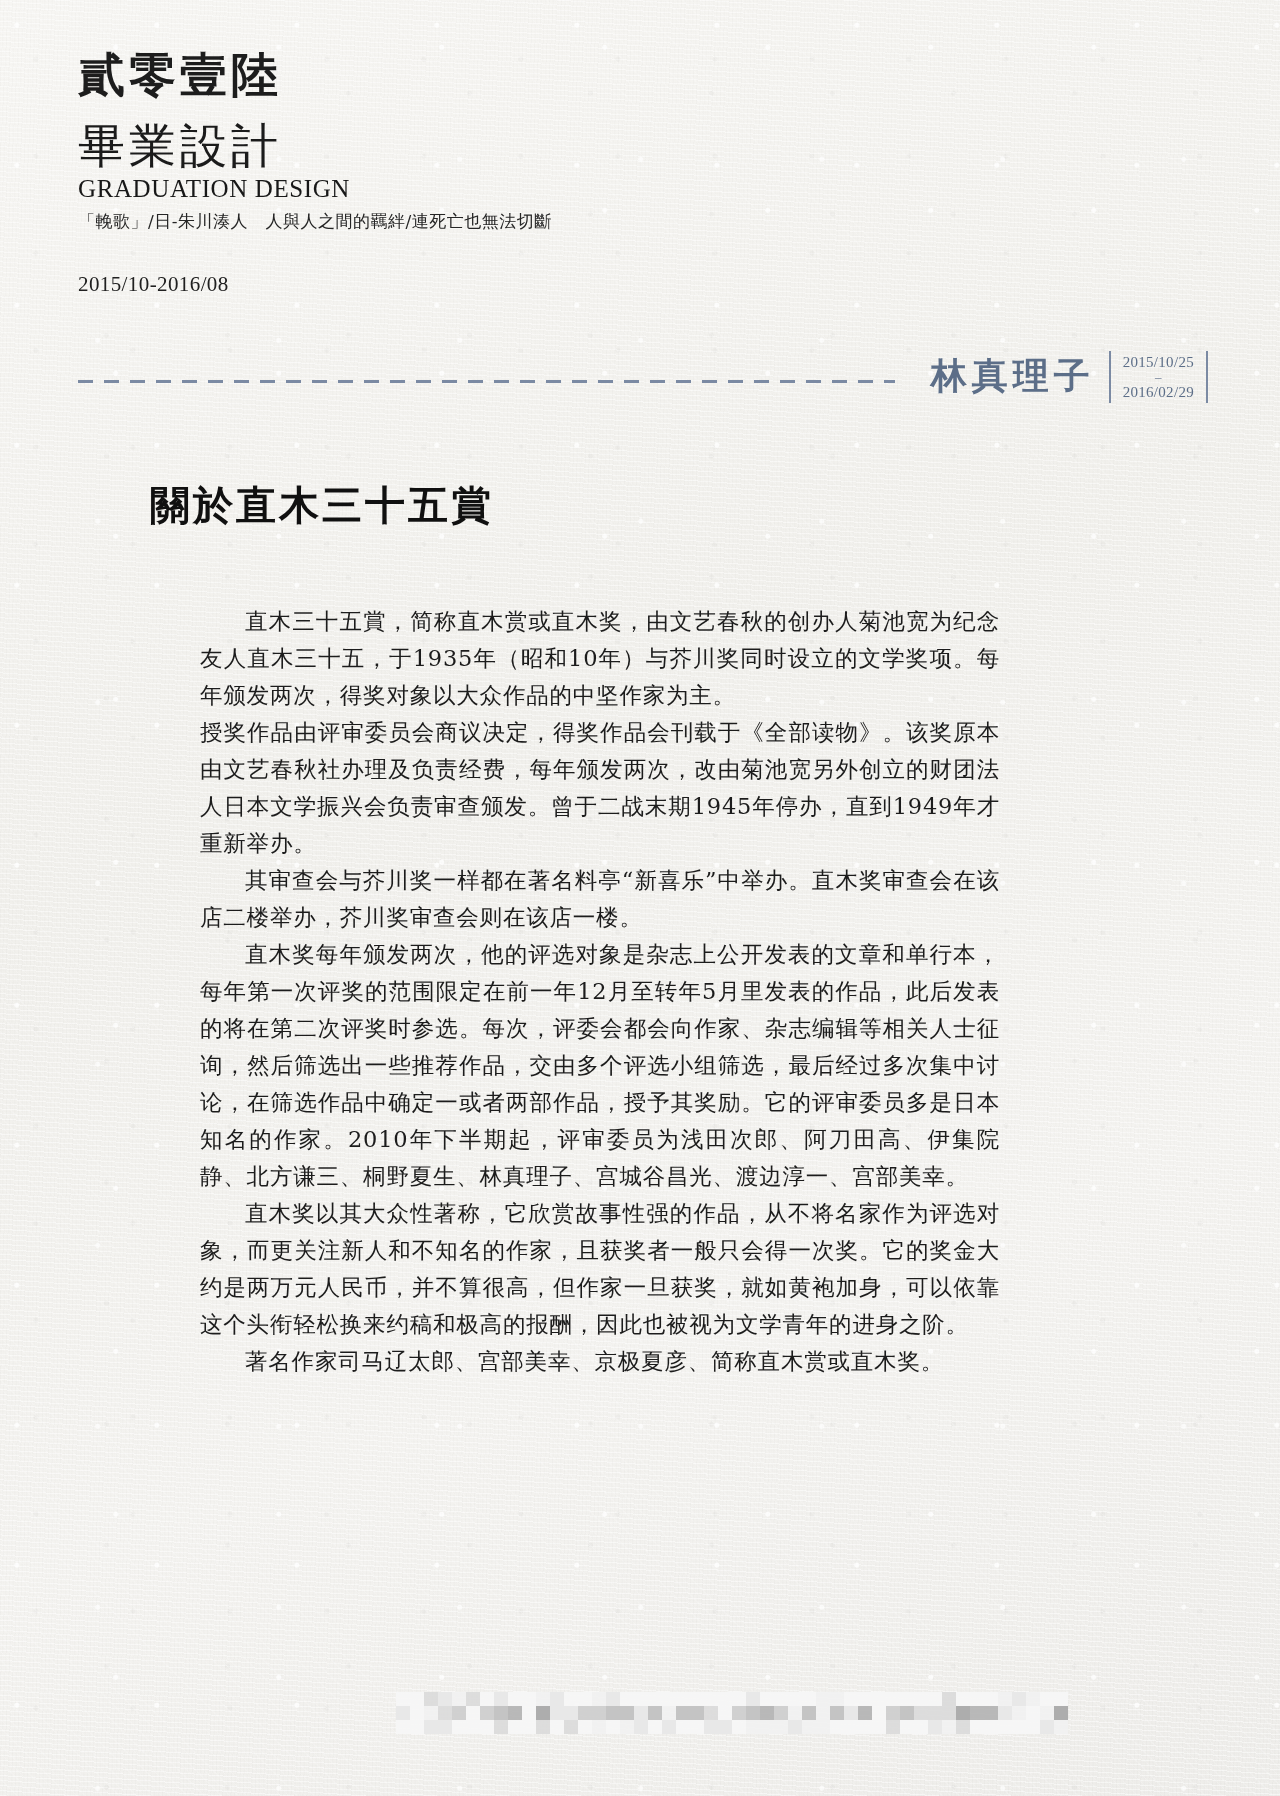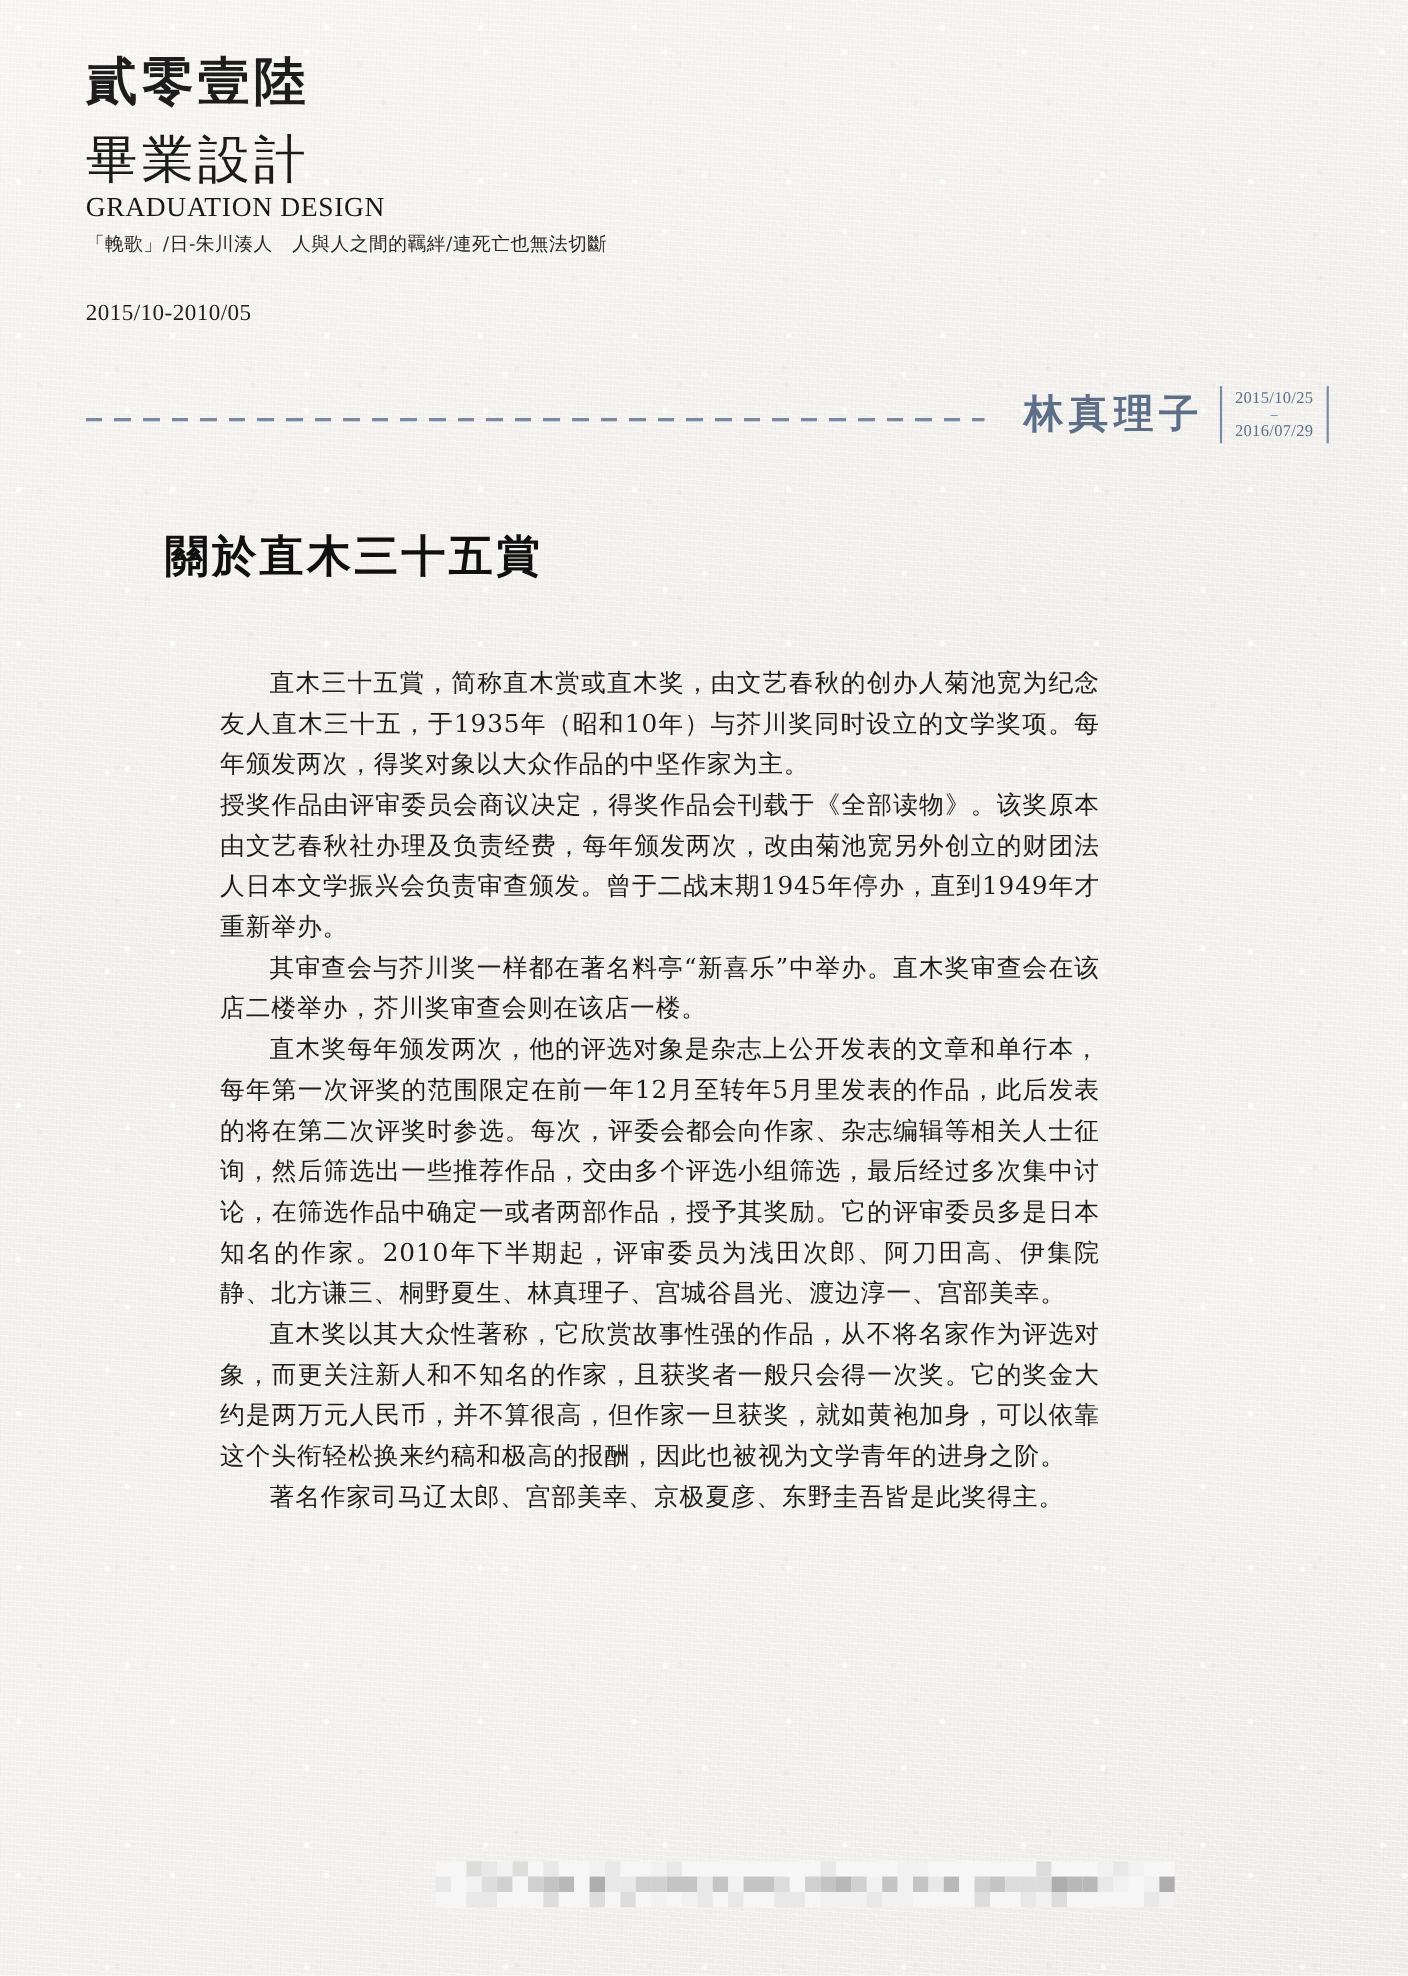--- a/index.html
+++ b/index.html
@@ -224,45 +224,45 @@
 <div class="page">
   <div class="grain"></div>
 
   <div class="content">
 
     <div class="masthead">
       <div class="year-cn">貳零壹陸</div>
       <div class="title-cn">畢業設計</div>
       <div class="title-en">GRADUATION DESIGN</div>
       <div class="subtitle-cn">「輓歌」/日-朱川湊人　人與人之間的羈絆/連死亡也無法切斷</div>
-      <div class="daterange">2015/10-2010/05</div>
+      <div class="daterange">2015/10-2016/08</div>
     </div>
 
     <div class="divider-row">
       <div class="dashes"></div>
       <div class="phase-block">
         <div class="phase-label">林真理子</div>
         <div class="phase-dates">
           <span>2015/10/25</span>
           <span class="sep">–</span>
-          <span>2016/07/29</span>
+          <span>2016/02/29</span>
         </div>
       </div>
     </div>
 
     <div class="article">
       <h1 class="article-heading">關於直木三十五賞</h1>
 
       <div class="body-text">
         <p class="para">直木三十五賞，简称直木赏或直木奖，由文艺春秋的创办人菊池宽为纪念友人直木三十五，于1935年（昭和10年）与芥川奖同时设立的文学奖项。每年颁发两次，得奖对象以大众作品的中坚作家为主。</p>
         <p class="para noindent">授奖作品由评审委员会商议决定，得奖作品会刊载于《全部读物》。该奖原本由文艺春秋社办理及负责经费，每年颁发两次，改由菊池宽另外创立的财团法人日本文学振兴会负责审查颁发。曾于二战末期1945年停办，直到1949年才重新举办。</p>
         <p class="para">其审查会与芥川奖一样都在著名料亭“新喜乐”中举办。直木奖审查会在该店二楼举办，芥川奖审查会则在该店一楼。</p>
         <p class="para">直木奖每年颁发两次，他的评选对象是杂志上公开发表的文章和单行本，每年第一次评奖的范围限定在前一年12月至转年5月里发表的作品，此后发表的将在第二次评奖时参选。每次，评委会都会向作家、杂志编辑等相关人士征询，然后筛选出一些推荐作品，交由多个评选小组筛选，最后经过多次集中讨论，在筛选作品中确定一或者两部作品，授予其奖励。它的评审委员多是日本知名的作家。2010年下半期起，评审委员为浅田次郎、阿刀田高、伊集院静、北方谦三、桐野夏生、林真理子、宫城谷昌光、渡边淳一、宫部美幸。</p>
         <p class="para">直木奖以其大众性著称，它欣赏故事性强的作品，从不将名家作为评选对象，而更关注新人和不知名的作家，且获奖者一般只会得一次奖。它的奖金大约是两万元人民币，并不算很高，但作家一旦获奖，就如黄袍加身，可以依靠这个头衔轻松换来约稿和极高的报酬，因此也被视为文学青年的进身之阶。</p>
-        <p class="para">著名作家司马辽太郎、宫部美幸、京极夏彦、东野圭吾皆是此奖得主。</p>
+        <p class="para">著名作家司马辽太郎、宫部美幸、京极夏彦、简称直木赏或直木奖。</p>
       </div>
     </div>
 
     <div class="mosaic-strip" id="mosaic">
         <div class="mosaic-cell" style="background: rgb(247, 247, 247);"></div>
         <div class="mosaic-cell" style="background: rgb(247, 247, 247);"></div>
         <div class="mosaic-cell" style="background: rgb(220, 220, 220);"></div>
         <div class="mosaic-cell" style="background: rgb(232, 232, 232);"></div>
         <div class="mosaic-cell" style="background: rgb(242, 242, 242);"></div>
         <div class="mosaic-cell" style="background: rgb(220, 220, 220);"></div>

